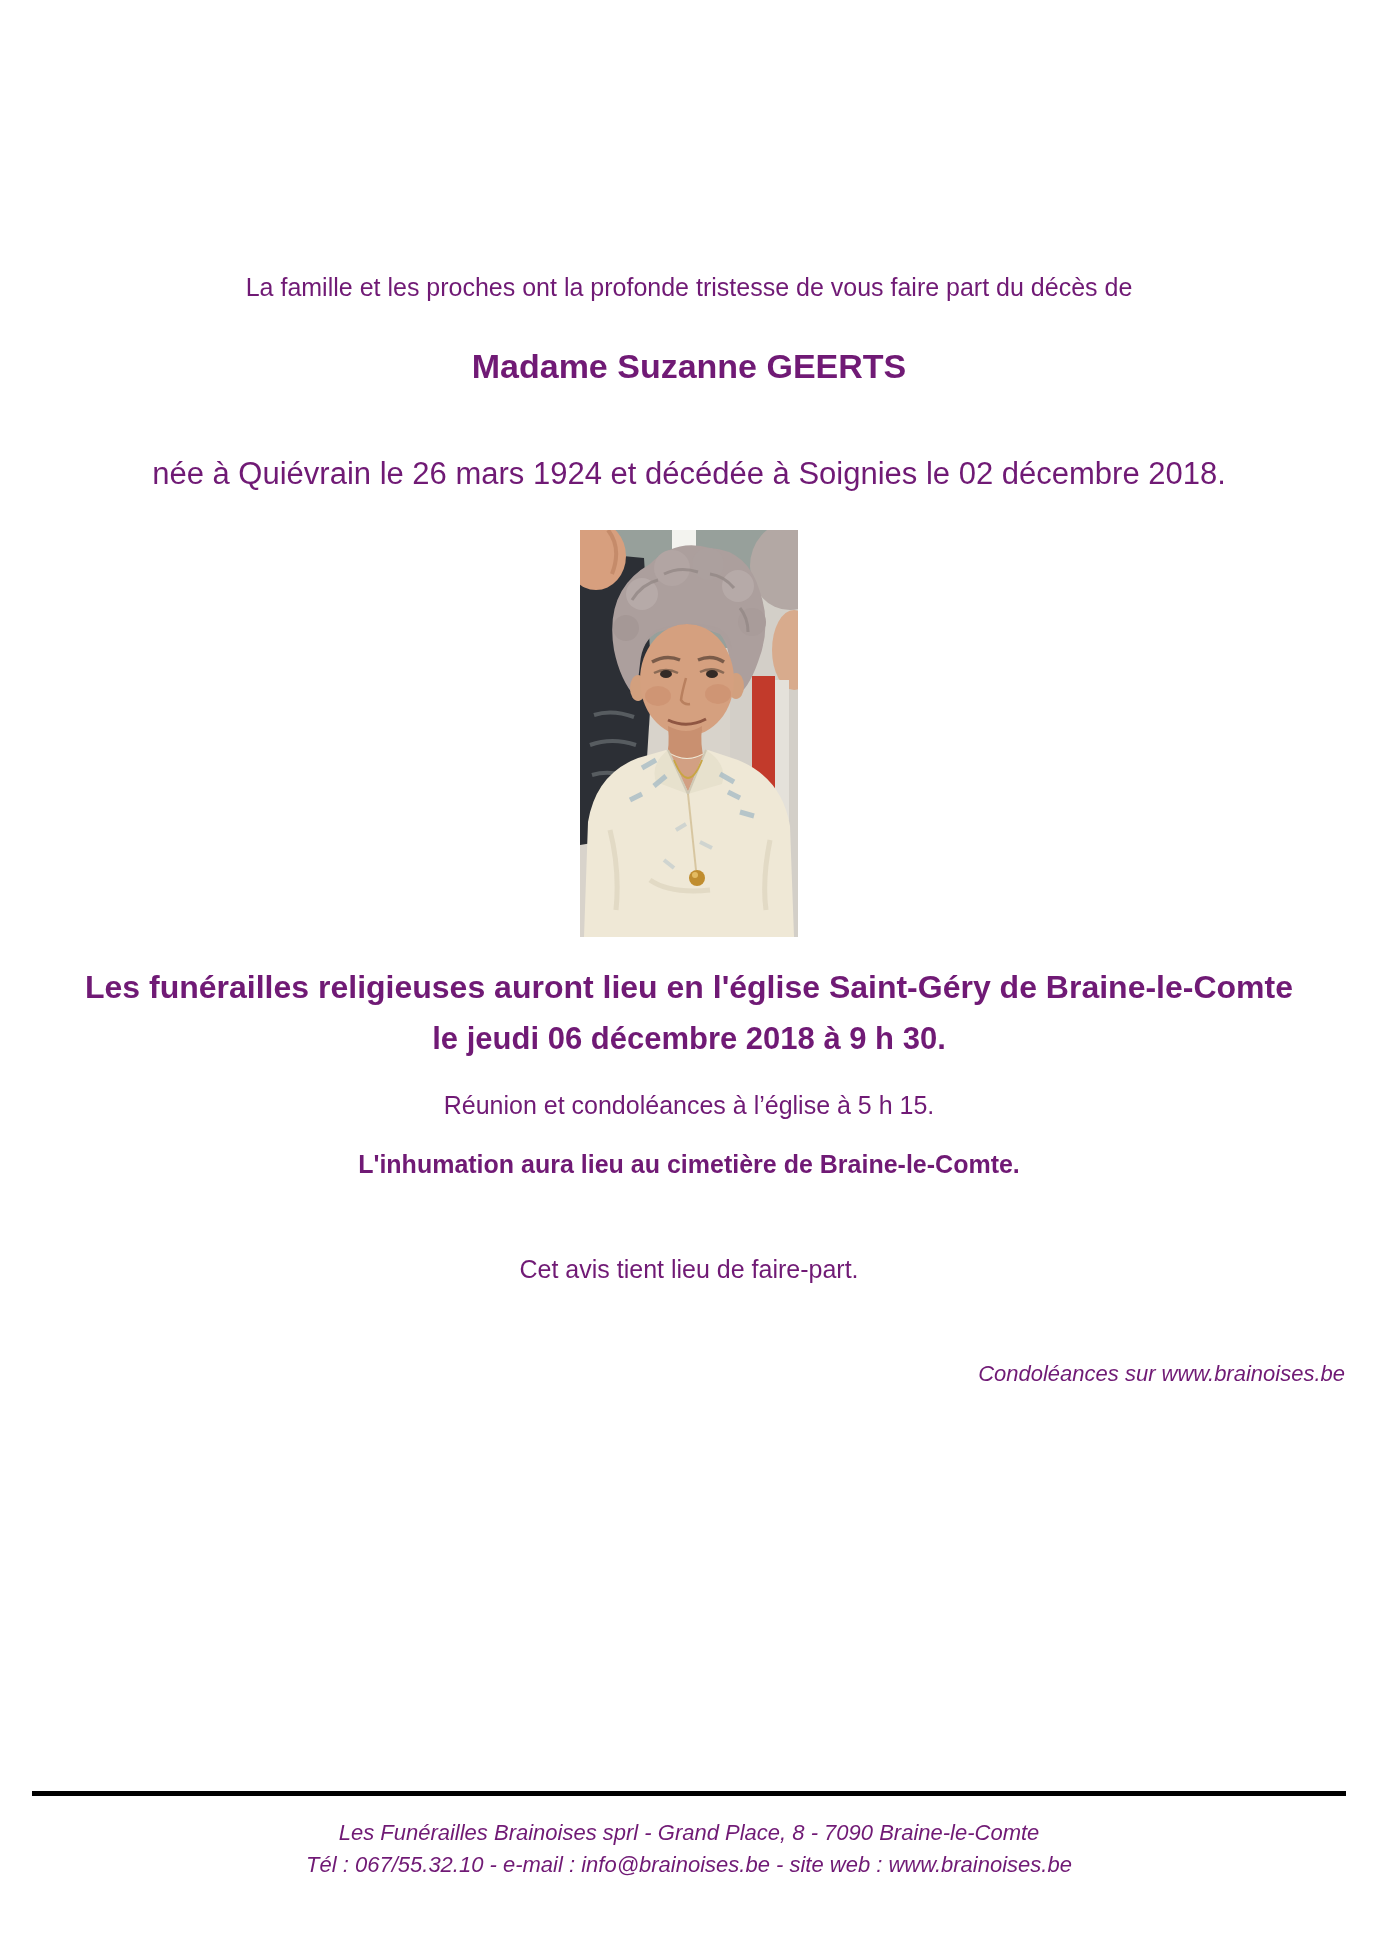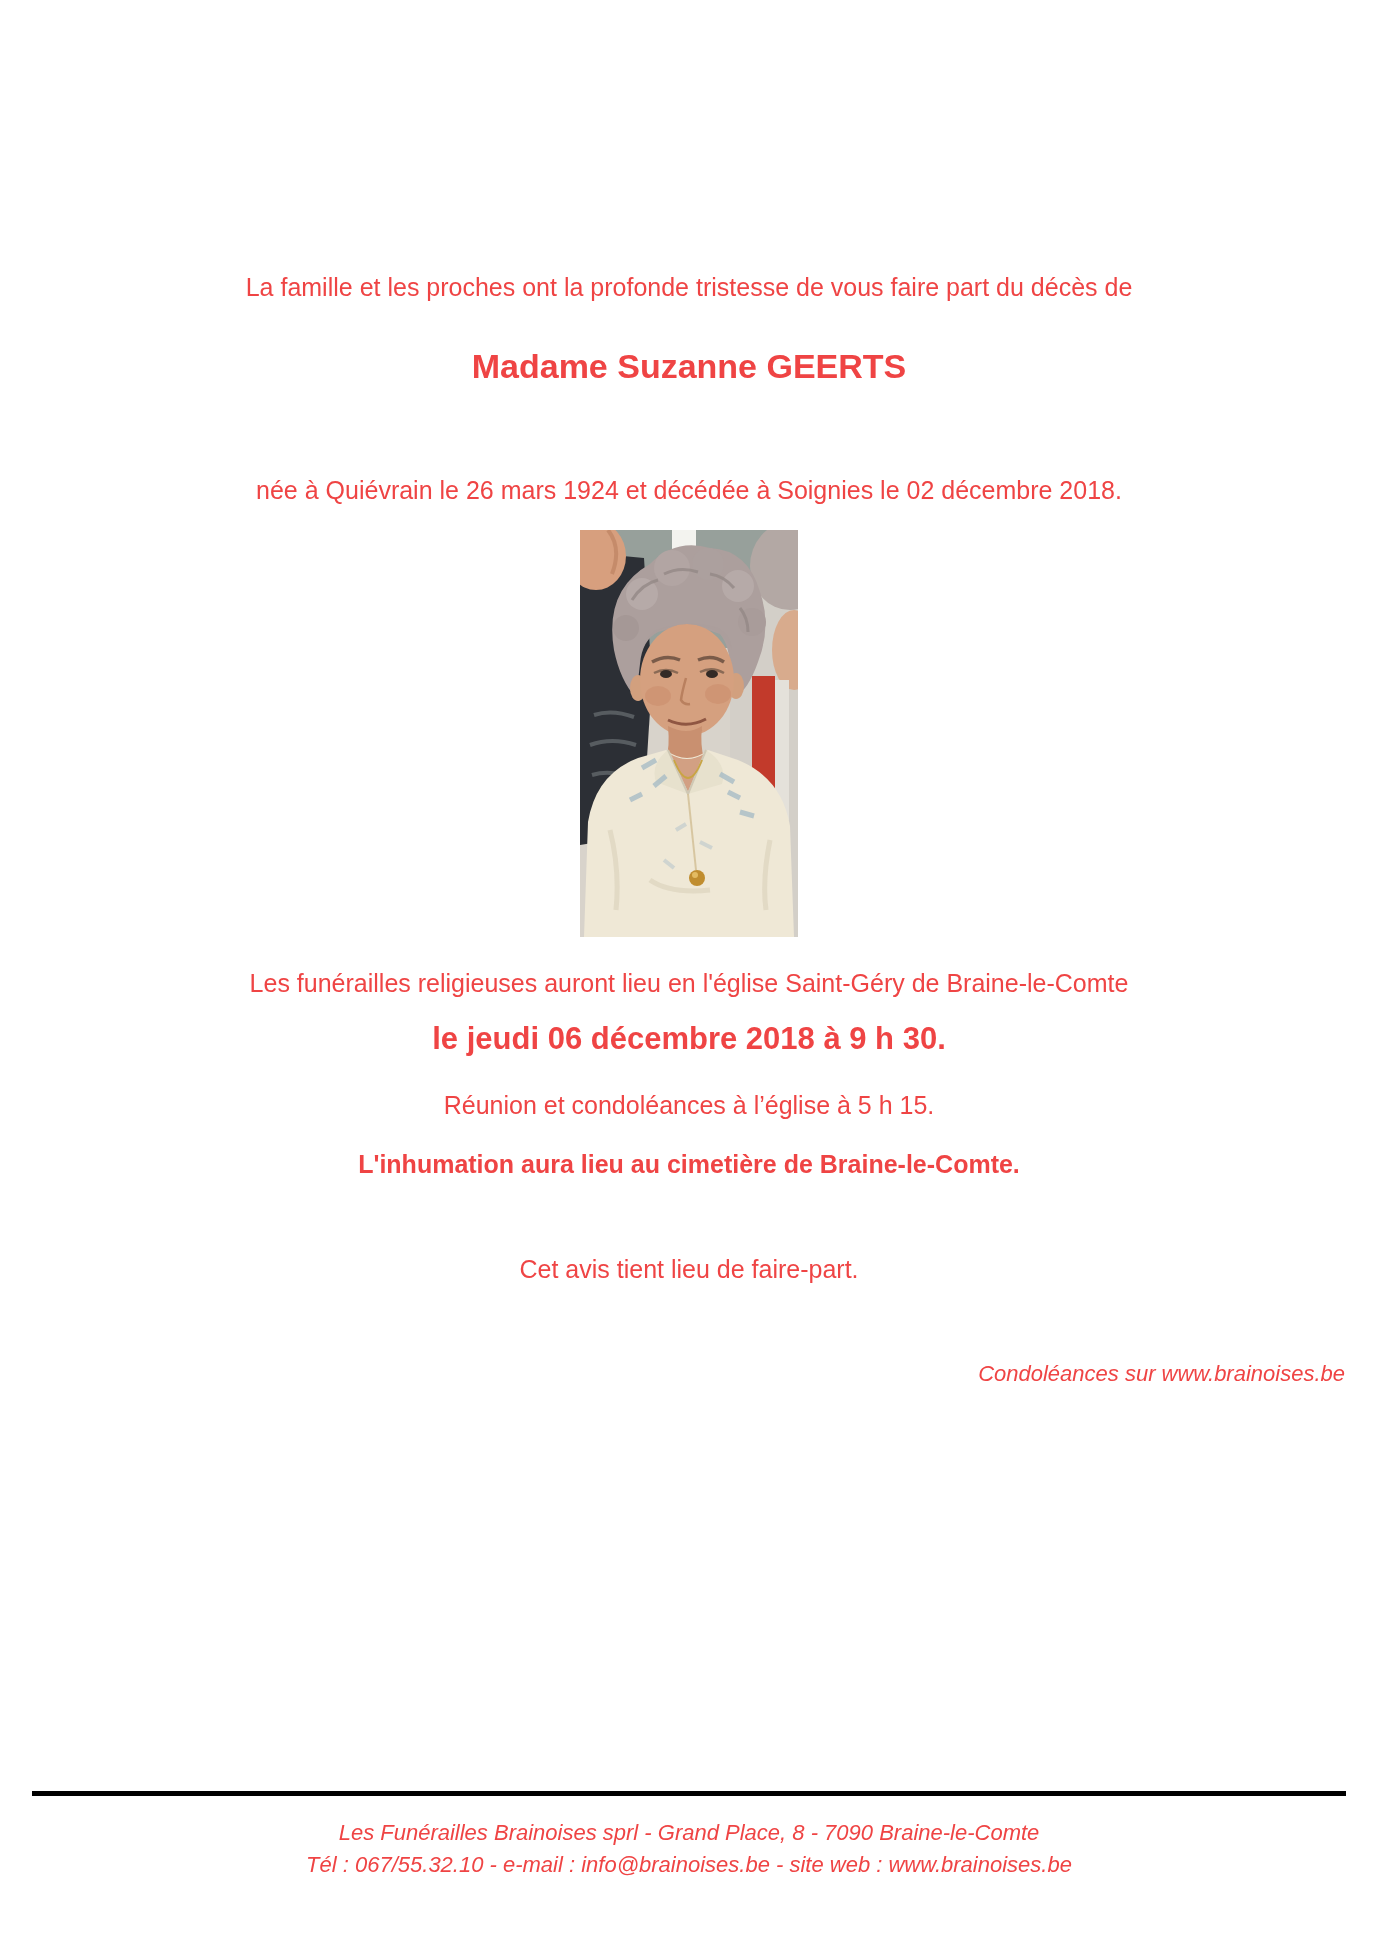--- a/index.html
+++ b/index.html
@@ -6,36 +6,36 @@
     margin: 0;
     padding: 0;
     background: #ffffff;
   }
   .page {
     position: relative;
     width: 1378px;
     height: 1904px;
     background: #ffffff;
     font-family: "Liberation Sans", "DejaVu Sans", sans-serif;
-    color: #ef4444;
+    color: #701a75;
     overflow: hidden;
   }
   .line {
     position: absolute;
     left: 0;
     right: 0;
     margin: 0;
     text-align: center;
     white-space: nowrap;
   }
   .intro          { top: 273px;  font-size: 25px; font-weight: 400; }
   .deceased-name  { top: 347px;  font-size: 34px; font-weight: 700; }
   .relation       { top: 412px;  font-size: 27px; font-weight: 700; }
-  .life-dates     { top: 476px;  font-size: 25px; font-weight: 400; }
-  .ceremony       { top: 969px;  font-size: 25px; font-weight: 400; }
+  .life-dates     { top: 456px;  font-size: 31px; font-weight: 400; }
+  .ceremony       { top: 969px;  font-size: 32px; font-weight: 700; }
   .ceremony-time  { top: 1021px; font-size: 31px; font-weight: 700; }
   .gathering      { top: 1091px; font-size: 25px; font-weight: 400; }
   .burial         { top: 1150px; font-size: 25px; font-weight: 700; }
   .notice-line    { top: 1255px; font-size: 25px; font-weight: 400; }
   .condolences {
     position: absolute;
     top: 1361px;
     right: 33px;
     margin: 0;
     font-size: 22px;

